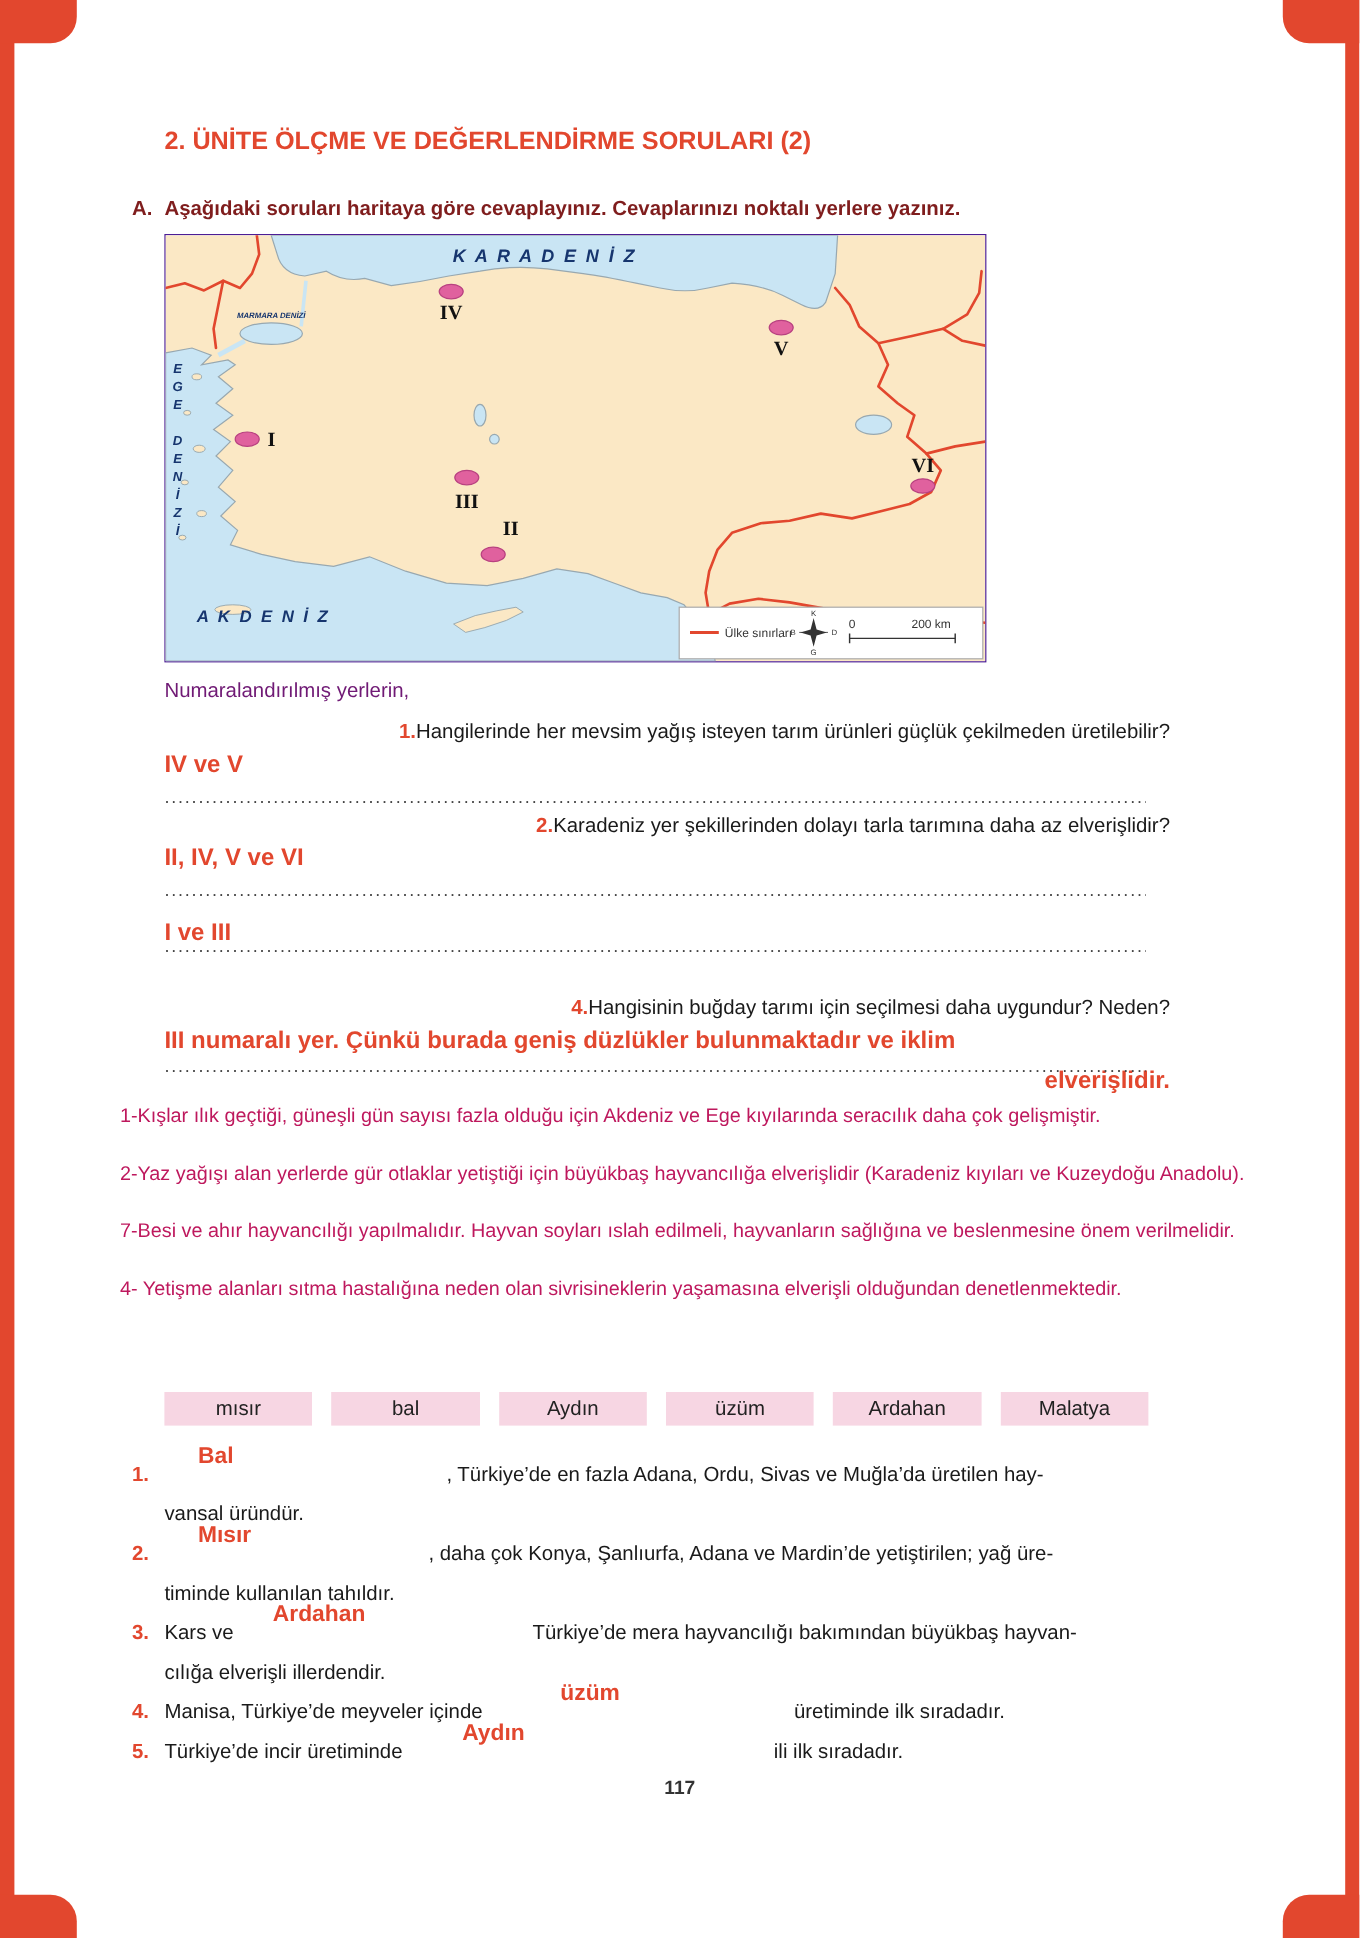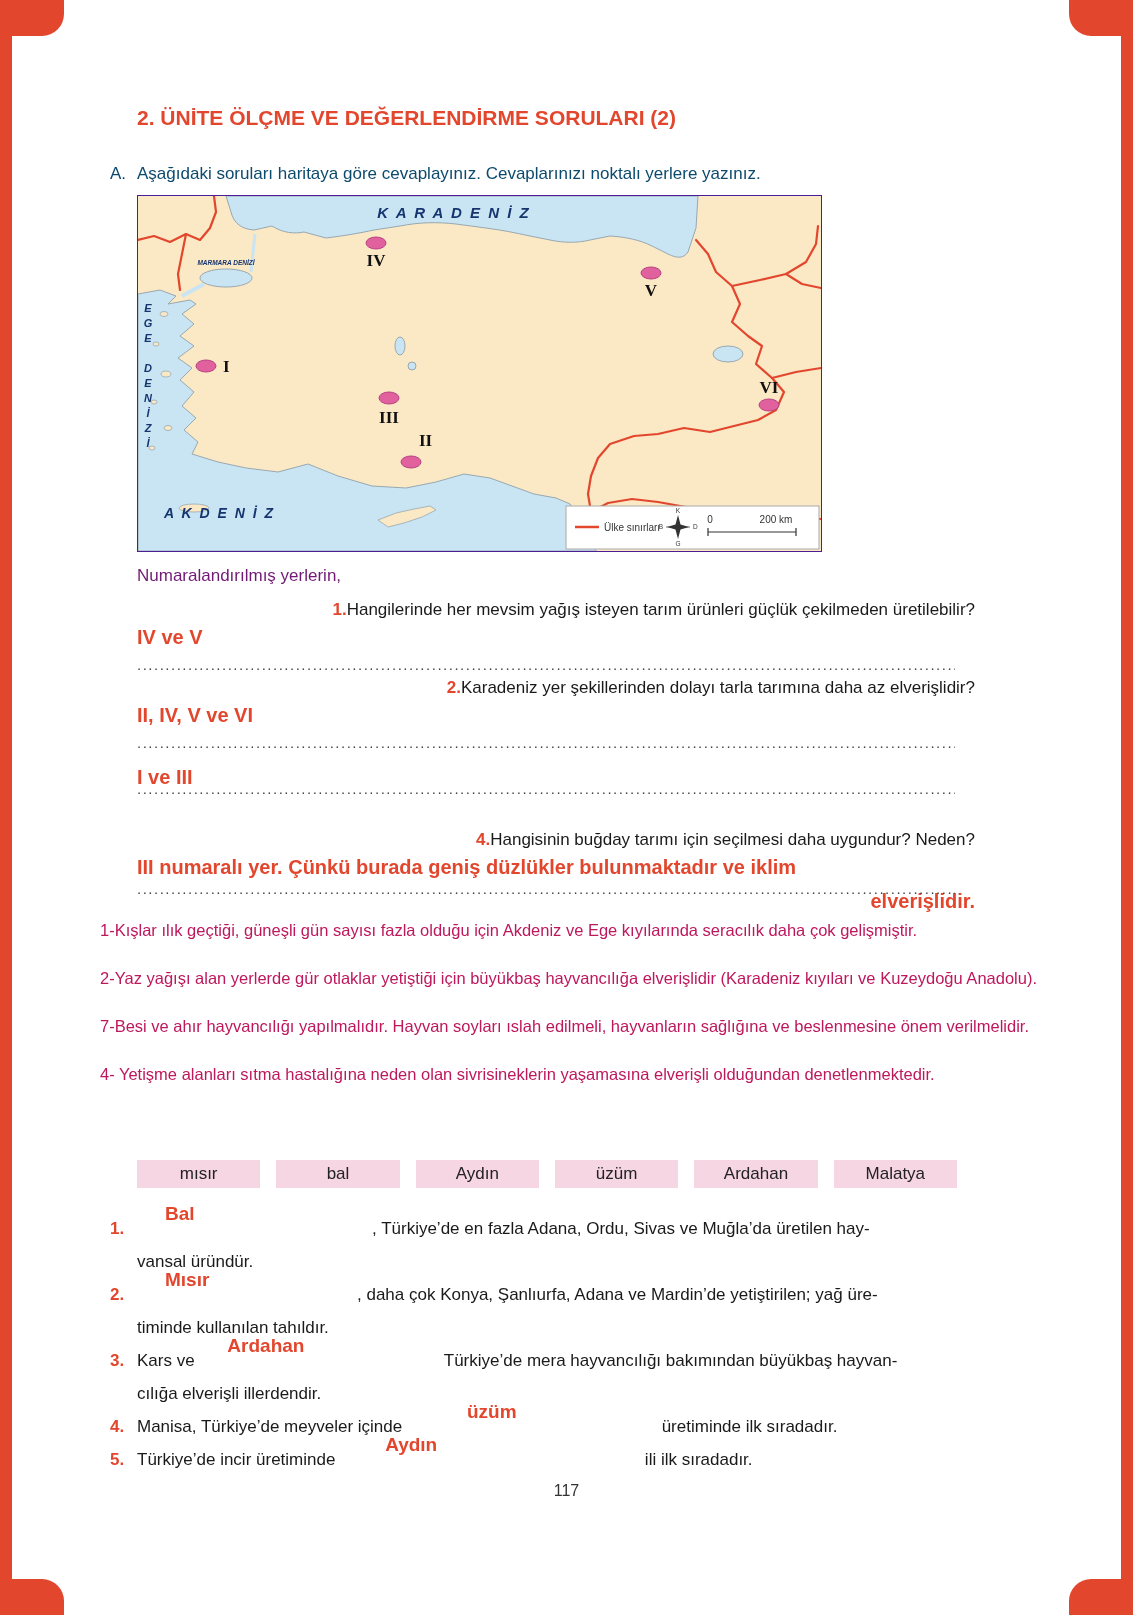--- a/index.html
+++ b/index.html
@@ -9,21 +9,21 @@
   
   .edge{position:absolute;top:0;bottom:0;width:12px;background:#e2472e;}
   .edge.left{left:0}.edge.right{right:0}
   .corner{position:absolute;width:64px;height:36px;background:#e2472e;}
   .corner.tl{top:0;left:0;border-bottom-right-radius:22px;}
   .corner.tr{top:0;right:0;border-bottom-left-radius:22px;}
   .corner.bl{bottom:0;left:0;border-top-right-radius:22px;}
   .corner.br{bottom:0;right:0;border-top-left-radius:22px;}
 
   #title{position:absolute;left:137px;top:106px;font-size:21px;font-weight:bold;color:#e2472e;}
-  #sectionA{position:absolute;left:110px;top:164px;font-size:17px;font-weight:normal;color:#0c4a6e;}
+  #sectionA{position:absolute;left:110px;top:164px;font-size:17px;font-weight:bold;color:#7f1d1d;}
   #sectionA .a-label{display:inline-block;width:27px;}
 
   #map{position:absolute;left:137px;top:195px;width:683px;height:355px;border:1px solid #4c1d95;}
   .ege-label{position:absolute;left:4px;top:106px;writing-mode:vertical-rl;text-orientation:upright;
              font-style:italic;font-weight:bold;font-size:11px;letter-spacing:3px;color:#16356e;}
   .sea-label{font-style:italic;font-weight:bold;fill:#16356e;font-family:"Liberation Sans",sans-serif;}
   .numeral{font-family:"Liberation Serif",serif;font-weight:bold;fill:#111;font-size:17px;}
   .legend-text{font-size:10px;fill:#333;font-family:"Liberation Sans",sans-serif;}
   .compass-letter{font-size:6.5px;fill:#333;font-family:"Liberation Sans",sans-serif;}
   .isl{fill:#fbe8c5;stroke:#98a8b0;stroke-width:0.8;}
@@ -57,21 +57,21 @@
   .fq-num{color:#e2472e;font-weight:bold;display:inline-block;width:27px;margin-left:-27px;}
   .blank{position:relative;display:inline-block;}
   .dots{display:inline-block;overflow:hidden;white-space:nowrap;height:18px;vertical-align:-5px;
         font-size:15px;letter-spacing:1.5px;color:#444;}
   .b1{width:235px}.b2{width:220px}.b3{width:240px}.b4{width:250px}.b5{width:300px}
   .fill-answer{position:absolute;left:28px;bottom:15px;font-size:19px;font-weight:bold;color:#e2472e;white-space:nowrap;}
   #fq4 .fill-answer{left:60px}
   #fq5 .fill-answer{left:45px}
   .fq-line2:empty{display:none}
 
-  #pagenum{position:absolute;left:0;top:1482px;width:100%;text-align:center;font-size:16px;color:#333;}
+  #pagenum{position:absolute;left:0;top:1482px;width:100%;text-align:center;font-size:16px;color:#333;font-weight:bold;}
 </style>
 </head>
 <body>
 
 <div class="page">
 
   <div class="edge left"></div>
   <div class="edge right"></div>
   <div class="corner tl"></div>
   <div class="corner tr"></div>

